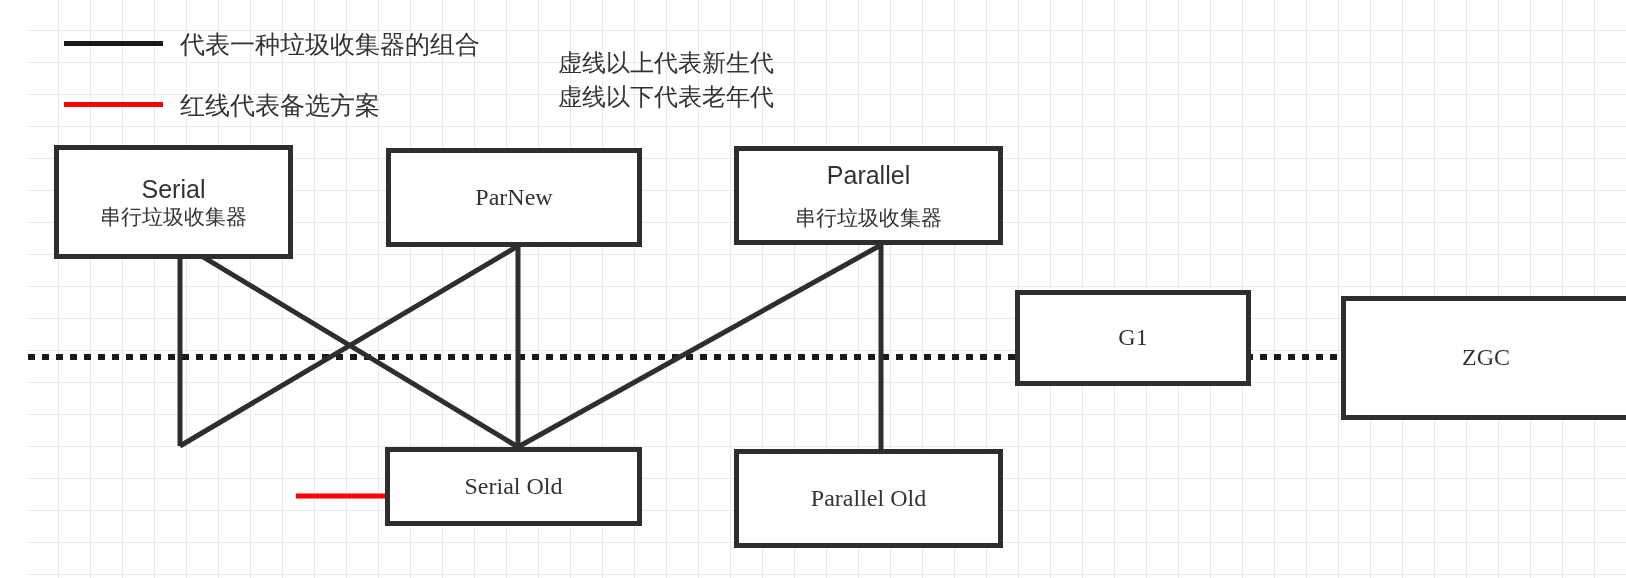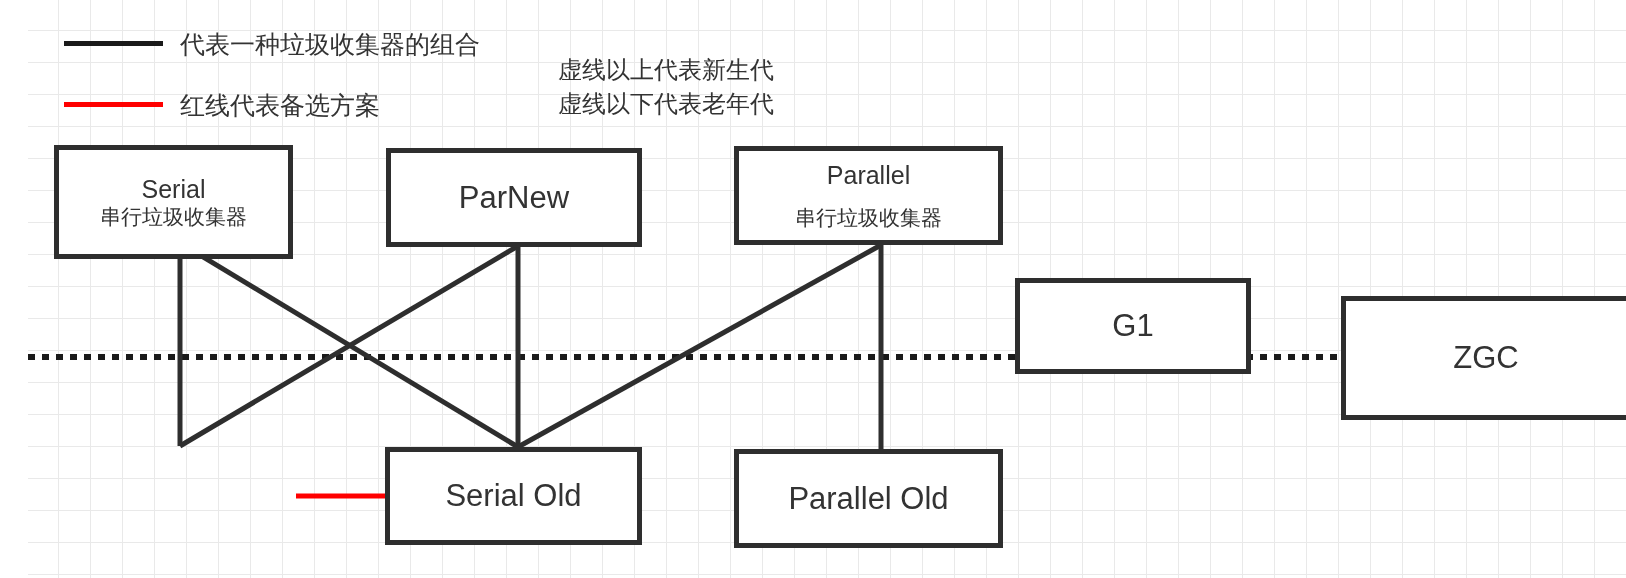--- a/index.html
+++ b/index.html
@@ -29,21 +29,21 @@
     display:flex;
     flex-direction:column;
     align-items:center;
     justify-content:center;
     color:#333333;
     line-height:1.22;
     z-index:3;
   }
   .node .ln1{font-size:25px;}
   .node .ln2{font-size:21px;}
-  .node.single .ln1{font-size:31px;}
+  .node.single .ln1{font-size:24px;font-family:Liberation Serif, serif;}
   .legend-line{
     position:absolute;
     height:5px;
     z-index:4;
   }
   .legend-text{
     position:absolute;
     font-size:25px;
     color:#333333;
     white-space:nowrap;
@@ -81,49 +81,49 @@
 
     <line x1="268" y1="496" x2="374" y2="496" stroke="#ff0000" stroke-width="5"></line>
   </svg>
 
   <div class="legend-line" style="left:36px;top:41px;width:99px;background:#1a1a1a;"></div>
   <div class="legend-text" style="left:152px;top:28px;">代表一种垃圾收集器的组合</div>
 
   <div class="legend-line" style="left:36px;top:102px;width:99px;background:#ff0000;"></div>
   <div class="legend-text" style="left:152px;top:89px;">红线代表备选方案</div>
 
-  <div class="note" style="left:530px;top:53px;">
+  <div class="note" style="left:530px;top:46px;">
     <div>虚线以上代表新生代</div>
     <div>虚线以下代表老年代</div>
   </div>
 
   <div class="node" style="left:26px;top:145px;width:239px;height:114px;">
     <span class="ln1">Serial</span>
     <span class="ln2">串行垃圾收集器</span>
   </div>
 
   <div class="node single" style="left:358px;top:148px;width:256px;height:99px;">
     <span class="ln1">ParNew</span>
   </div>
 
   <div class="node" style="left:706px;top:146px;width:269px;height:99px;gap:15px;">
     <span class="ln1">Parallel</span>
     <span class="ln2">串行垃圾收集器</span>
   </div>
 
-  <div class="node single" style="left:987px;top:278px;width:236px;height:96px;">
+  <div class="node single" style="left:987px;top:290px;width:236px;height:96px;">
     <span class="ln1">G1</span>
   </div>
 
   <div class="node single" style="left:1313px;top:296px;width:290px;height:124px;">
     <span class="ln1">ZGC</span>
   </div>
 
 
-  <div class="node single" style="left:357px;top:447px;width:257px;height:98px;">
+  <div class="node single" style="left:357px;top:447px;width:257px;height:79px;">
     <span class="ln1">Serial Old</span>
   </div>
 
   <div class="node single" style="left:706px;top:449px;width:269px;height:99px;align-items:center;">
     <span class="ln1">Parallel Old</span>
   </div>
 
 </div>
 
 </body></html>

